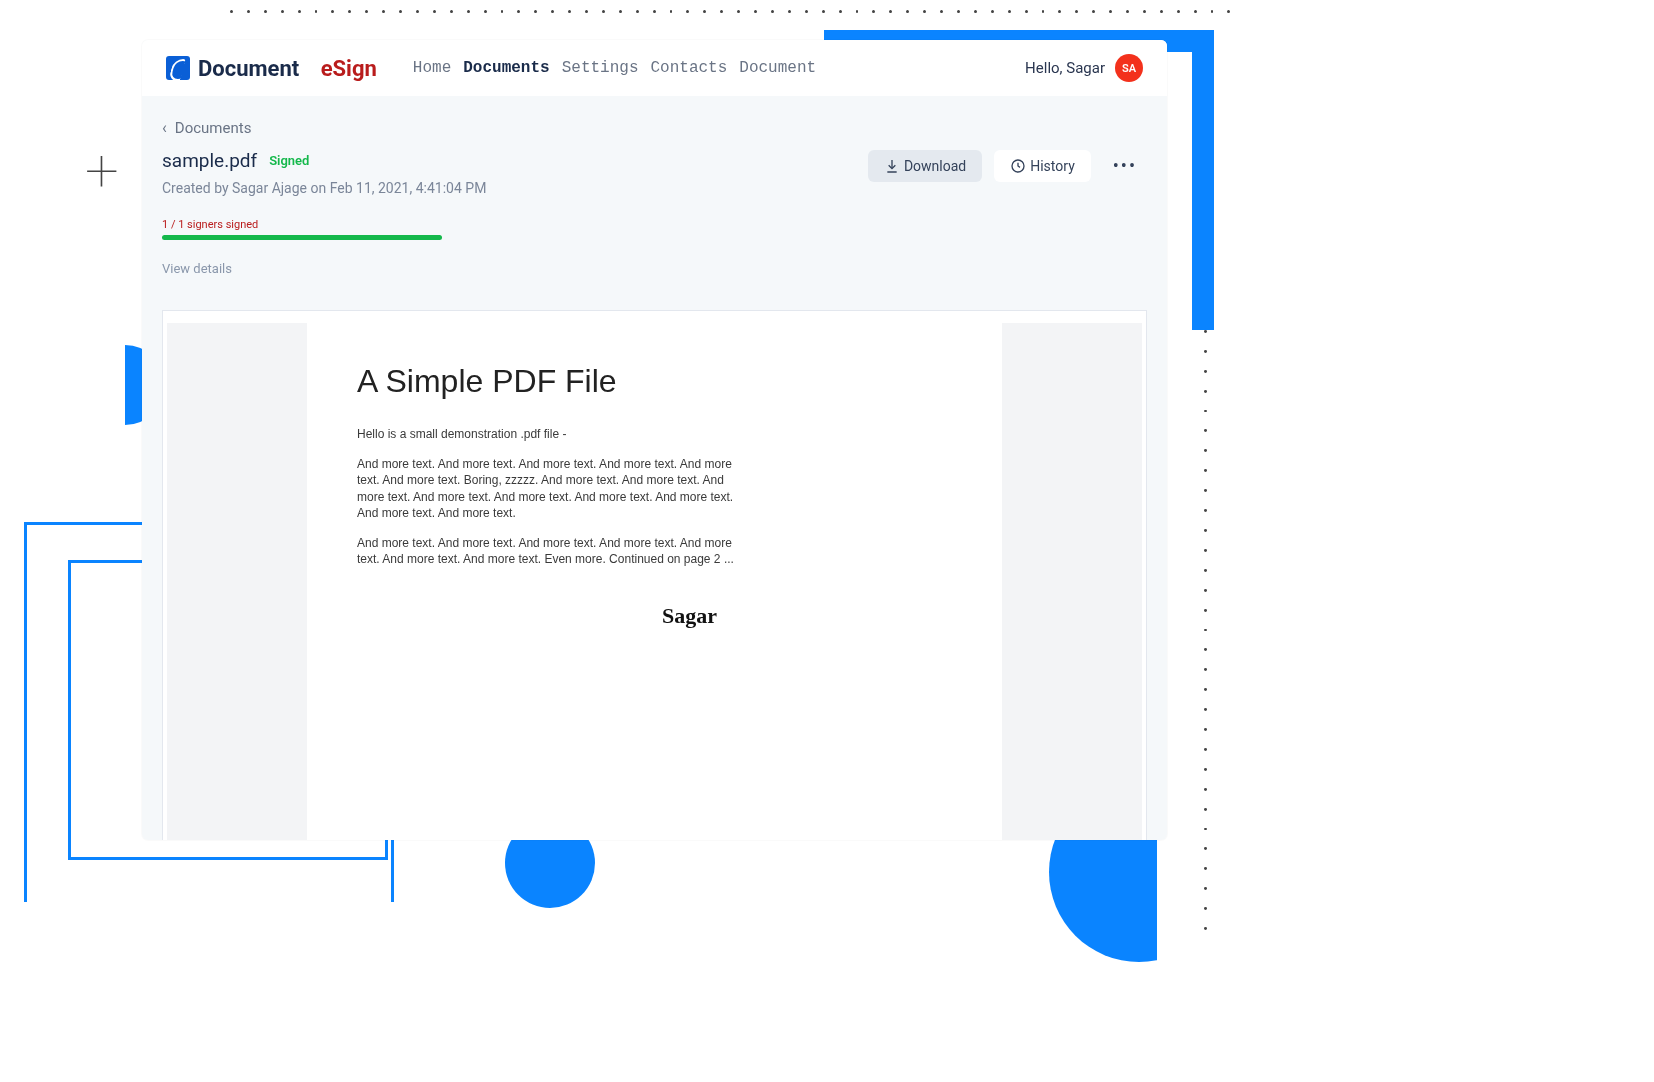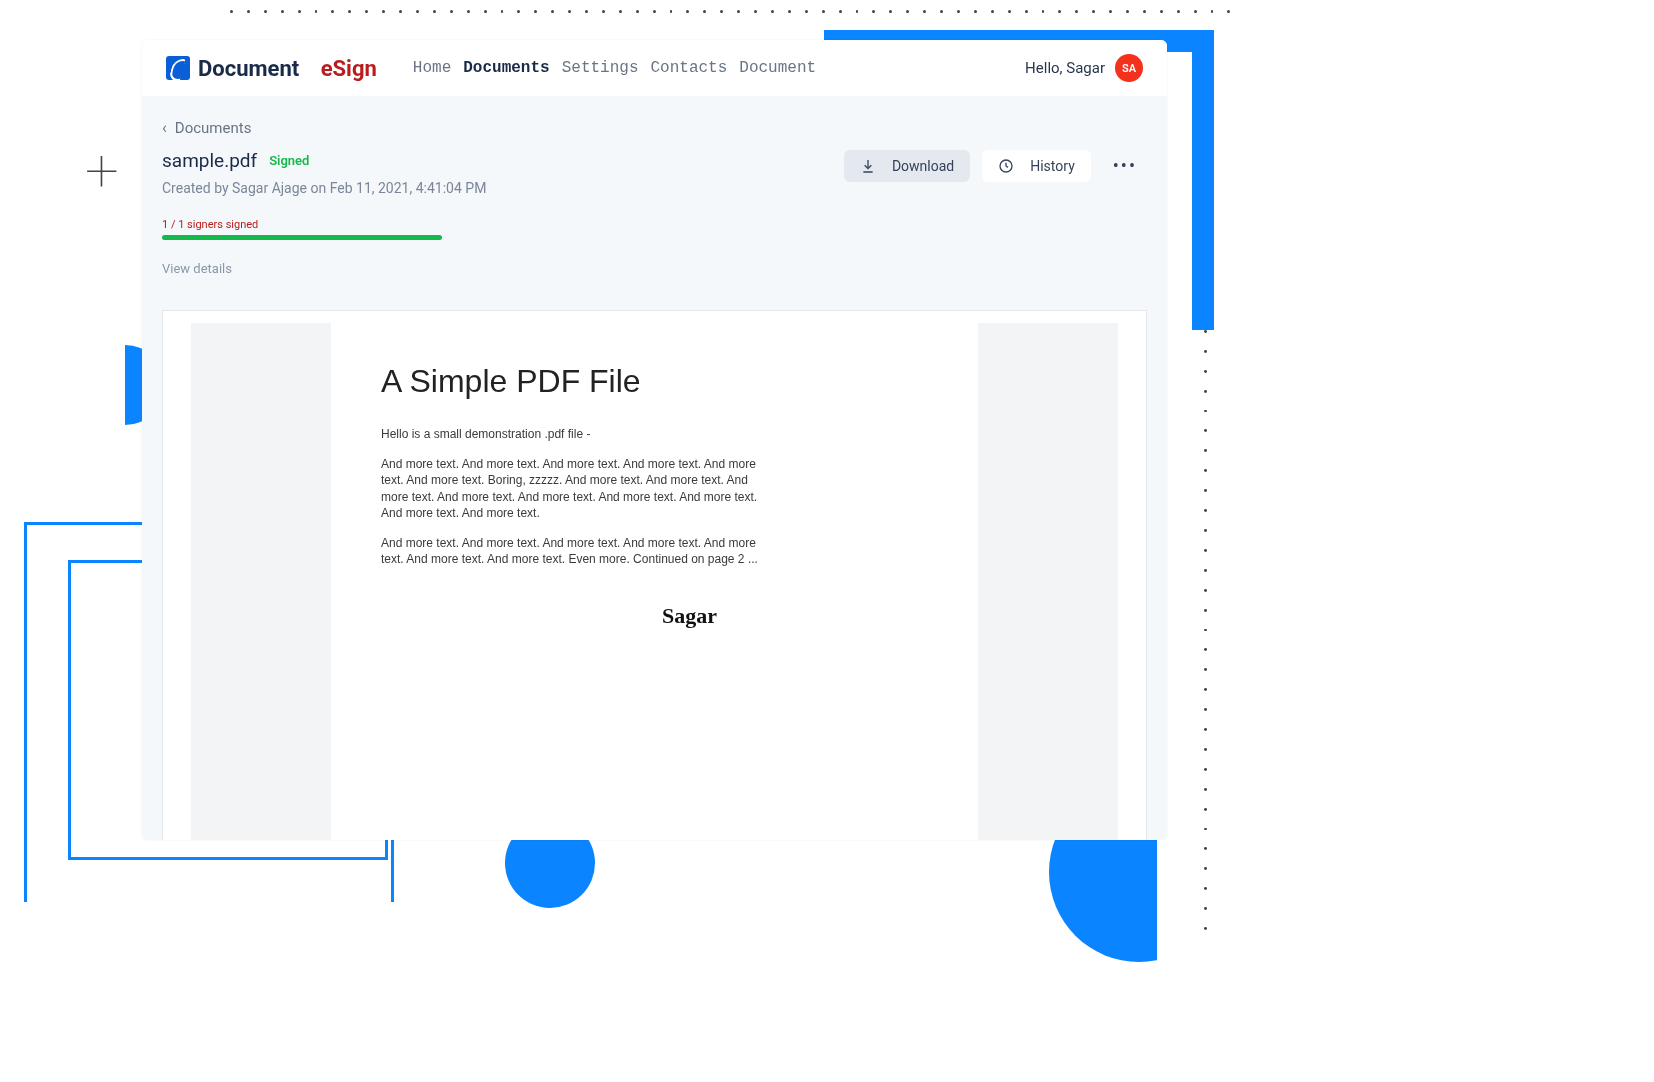--- a/index.html
+++ b/index.html
@@ -44,26 +44,26 @@
     .breadcrumb{ display:flex; align-items:center; gap:8px; color:#6a7485; font-size:15px; padding:6px 20px 12px; cursor:pointer;}
     .chev{ font-size:16px; }
     .doc-header{ display:flex; align-items:flex-start; justify-content:space-between; padding:0 20px 6px;}
     .doc-meta h2{ font-size:19px; color:#1a2b4a; display:inline-block; font-weight:400;}
     .badge-signed{ color:#14b84b; font-size:13px; font-weight:600; margin-left:8px; vertical-align:2px;}
     .created{ color:#7b8699; font-size:14px; margin-top:8px;}
     .signline{ color:#b91c1c; font-size:11px; margin-top:22px;}
     .progress{ width:280px; height:5px; background:#14b84b; border-radius:3px; margin-top:4px;}
     .viewdetails{ color:#8a97ab; font-size:13px; margin-top:21px; cursor:pointer;}
     .actions{ display:flex; gap:12px; align-items:center;}
-    .btn{ display:flex; align-items:center; gap:16px; padding:8px 16px; border-radius:6px; font-size:14px; color:#34425a; cursor:pointer; background:#fff;}
+    .btn{ display:flex; align-items:center; gap:4px; padding:8px 16px; border-radius:6px; font-size:14px; color:#34425a; cursor:pointer; background:#fff;}
     .btn.primary{ background:#e4e9ef;}
     .btn .ic{ width:16px; height:16px; display:flex; align-items:center; justify-content:center;}
     .dots{ font-size:18px; letter-spacing:2px; padding:6px 10px; cursor:pointer; color:#34425a;}
 
-    .preview-wrap{ margin:28px 20px 0; background:#fff; border:1px solid #e3e7ee; padding:12px 28px 0;}
+    .preview-wrap{ margin:28px 20px 0; background:#fff; border:1px solid #e3e7ee; padding:12px 4px 0;}
     .page-canvas{ display:flex; height:540px;}
     .page-side{ width:140px; background:#f3f4f6;}
     .page-main{ flex:1; background:#fff; padding:40px 50px 0 50px;}
     .pdf-title{ font-family: Arial, sans-serif; font-size:32px; color:#222; margin-bottom:26px;}
     .pdf-text{ font-size:12px; color:#3a3a3a; max-width:380px; line-height:1.35; margin-bottom:14px; font-family: Arial, sans-serif;}
     .signature{ font-family: 'Georgia', 'Times New Roman', serif; font-weight:700; font-size:22px; color:#111; margin:36px 0 0 70px;text-align:center;}
   </style>
 </head>
 <body>
 

